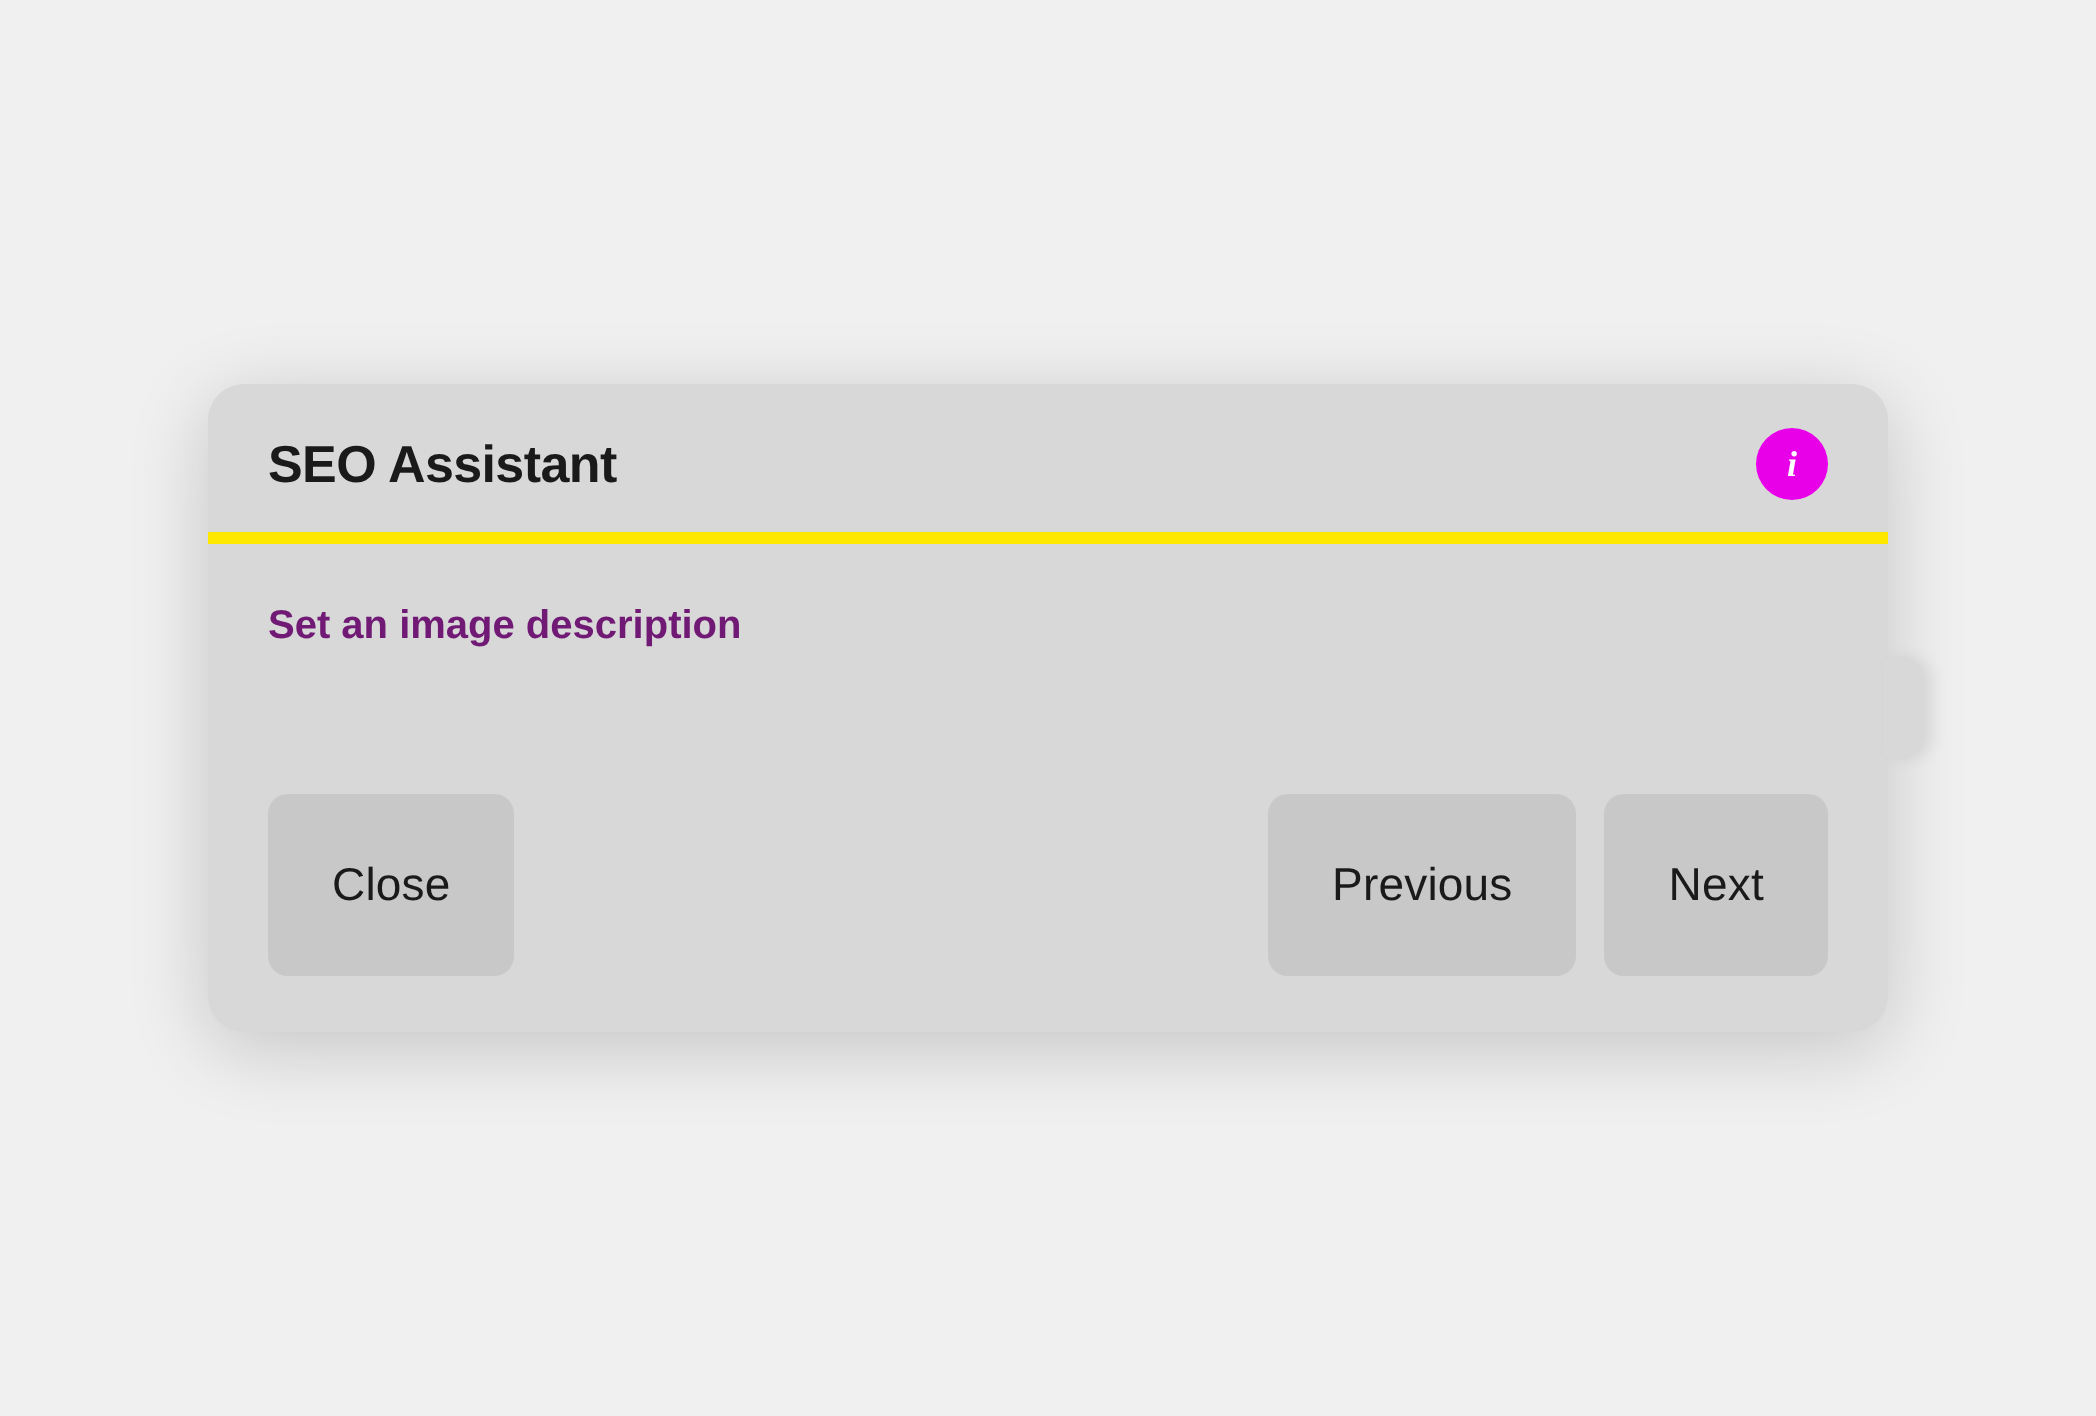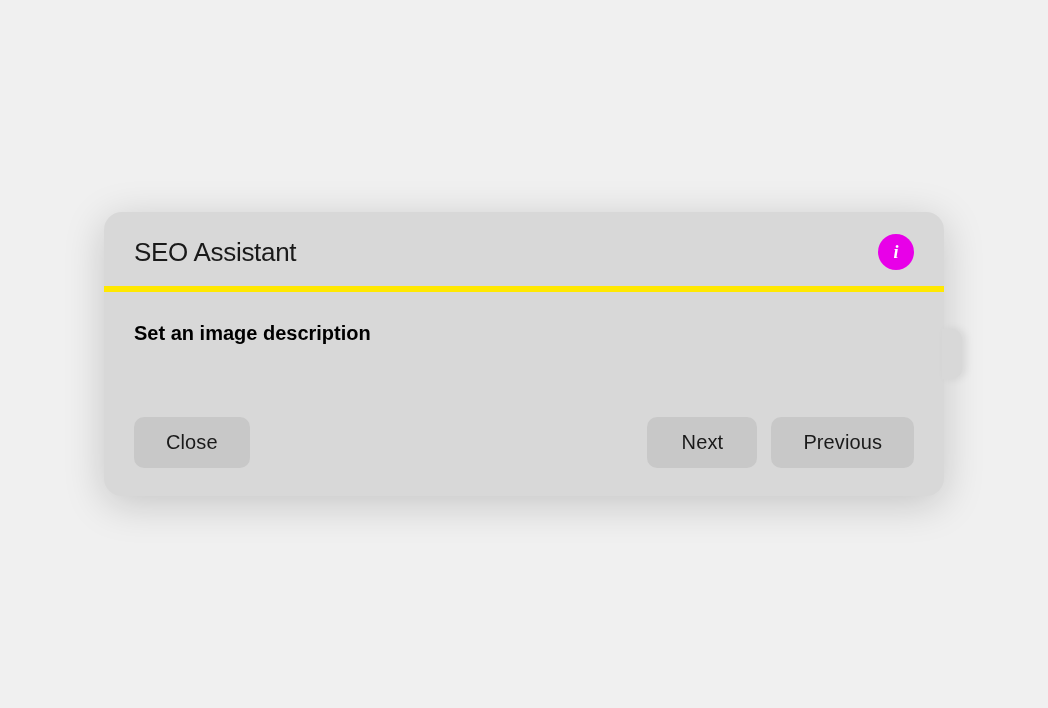--- a/index.html
+++ b/index.html
@@ -50,21 +50,21 @@
 
     .dialog-header {
       display: flex;
       align-items: center;
       justify-content: space-between;
       padding: 22px 30px 16px 30px;
     }
 
     .dialog-title {
       font-size: 26px;
-      font-weight: 400;
+      font-weight: 700;
       color: #1a1a1a;
       letter-spacing: -0.3px;
     }
 
     .info-icon {
       width: 36px;
       height: 36px;
       background: #e800e8;
       border-radius: 50%;
       display: flex;
@@ -86,21 +86,21 @@
       margin: 0;
     }
 
     .dialog-body {
       padding: 30px 30px 28px 30px;
     }
 
     .content-heading {
       font-size: 20px;
       font-weight: 700;
-      color: #000000;
+      color: #701a75;
       margin-bottom: 34px;
     }
 
     .content-text {
       font-size: 17px;
       font-weight: 400;
       color: #222;
       line-height: 1.55;
       max-width: 580px;
     }
@@ -114,22 +114,22 @@
 
     .footer-right {
       display: flex;
       gap: 14px;
     }
 
     .btn {
       background: #c8c8c8;
       border: none;
       border-radius: 10px;
-      padding: 14px 32px;
-      font-size: 20px;
+      padding: 32px 32px;
+      font-size: 23px;
       font-weight: 500;
       color: #1a1a1a;
       cursor: pointer;
       letter-spacing: 0.1px;
       transition: background 0.15s;
     }
 
     .btn-close {
       min-width: 110px;
     }
@@ -155,19 +155,19 @@
 
     <div class="yellow-bar"></div>
 
     <div class="dialog-body">
       <h2 class="content-heading">Set an image description</h2>
     </div>
 
     <div class="dialog-footer">
       <button class="btn btn-close">Close</button>
       <div class="footer-right">
+        <button class="btn btn-previous">Previous</button>
         <button class="btn btn-next">Next</button>
-        <button class="btn btn-previous">Previous</button>
       </div>
     </div>
 
   </div>
 </div>
 
 </body></html>

